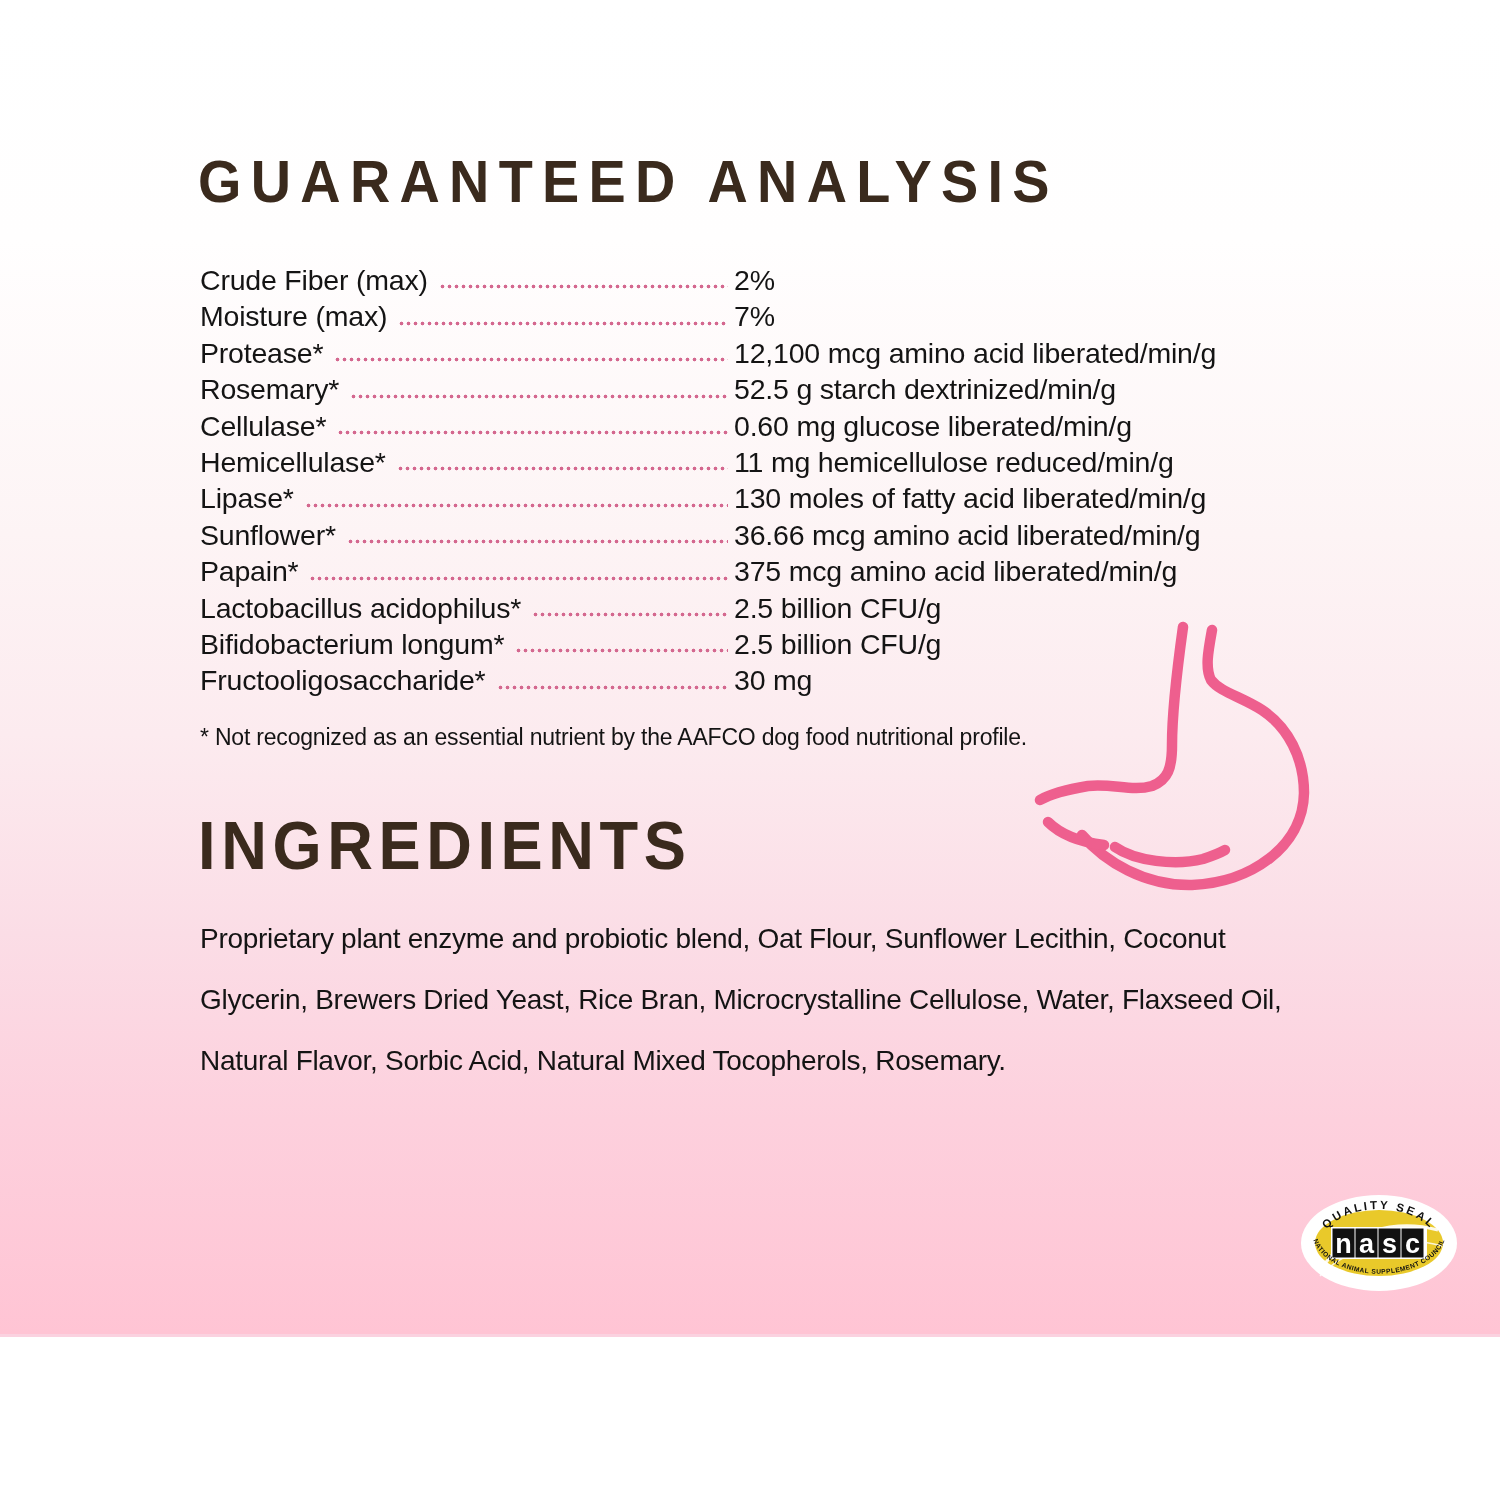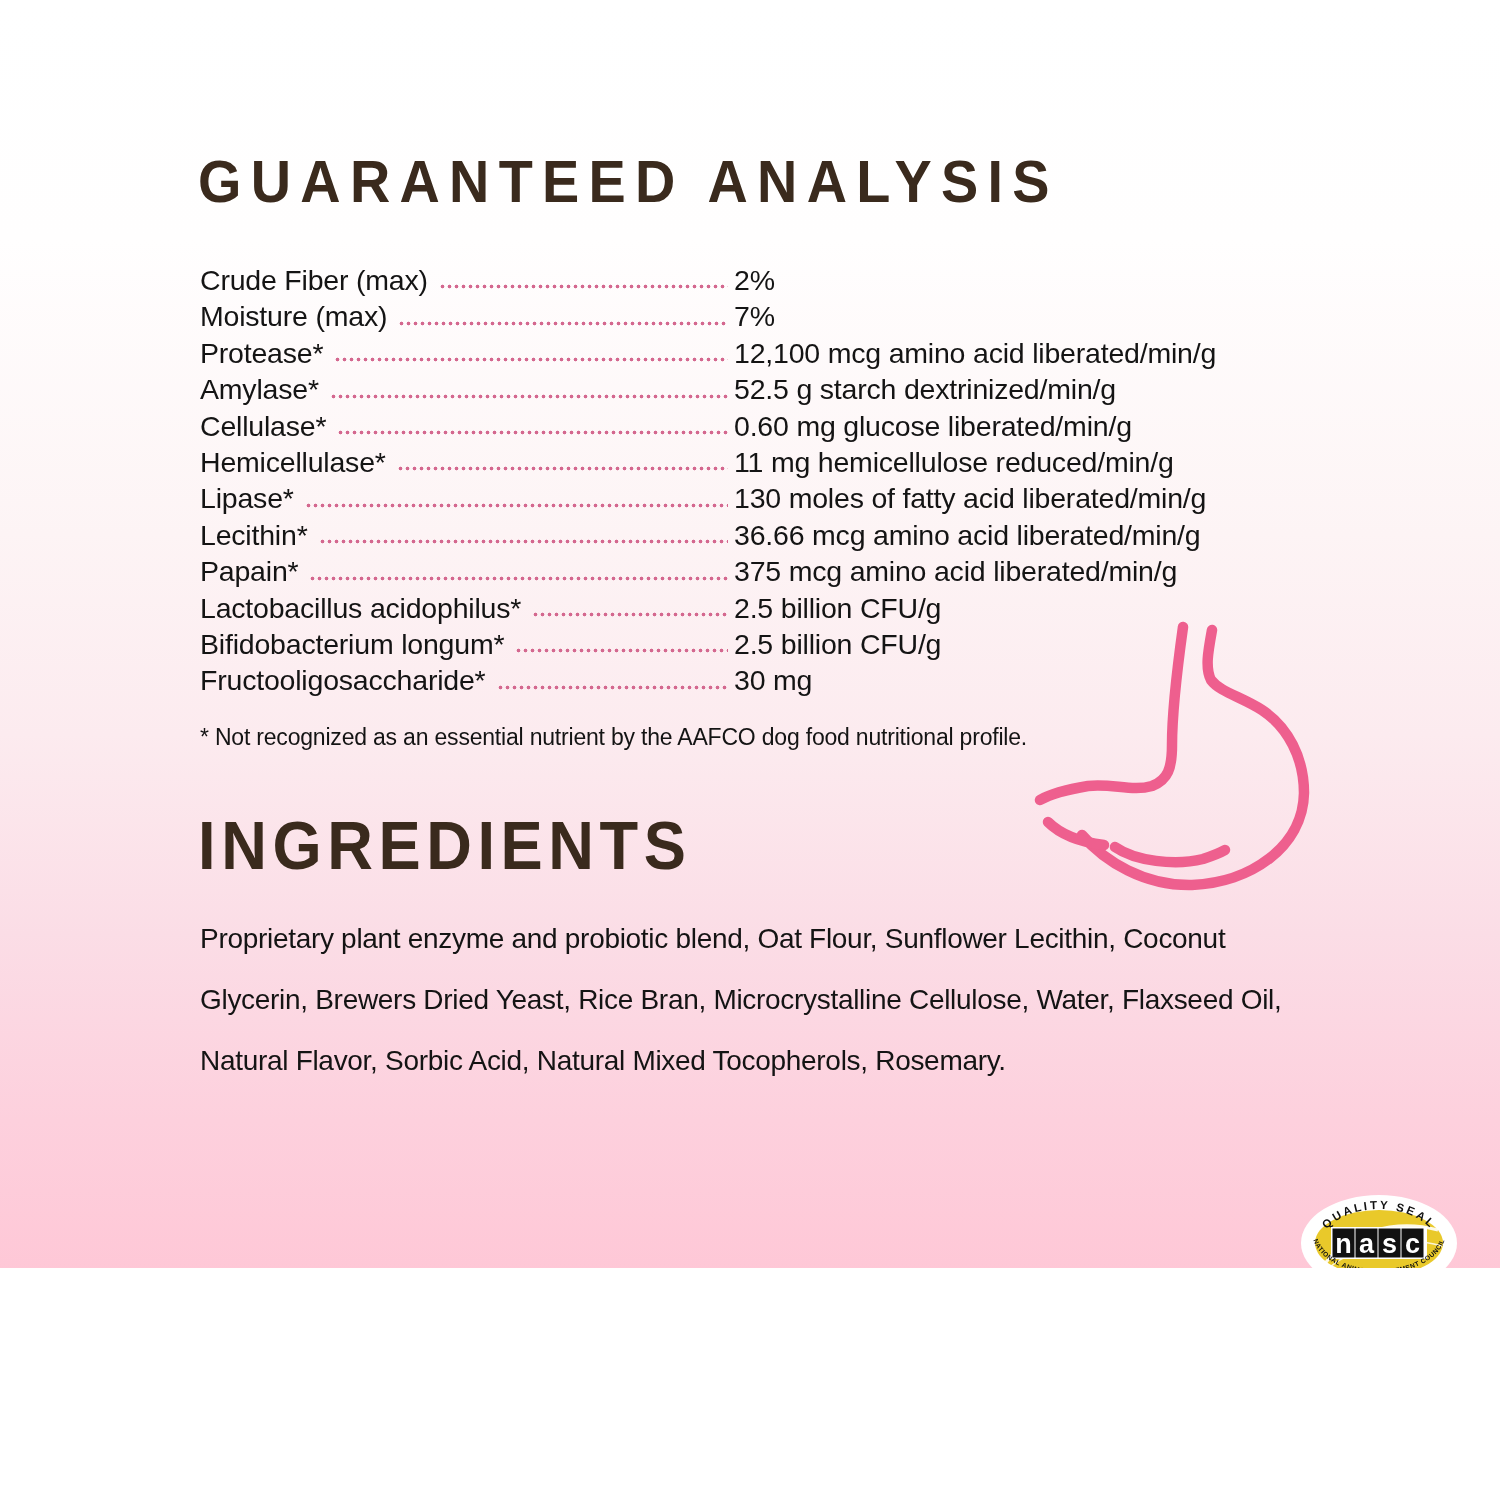--- a/index.html
+++ b/index.html
@@ -1,17 +1,17 @@
 <!DOCTYPE html>
 <html><head>
 <meta charset="utf-8">
 <style>
   html,body { margin:0; padding:0; background:#ffffff; }
   .canvas {
-    position:relative; width:1500px; height:1268px; overflow:hidden;
+    position:relative; width:1500px; height:1500px; overflow:hidden;
     background:#ffffff;
     font-family:"Liberation Sans", sans-serif;
     color:#141414;
   }
   .label-bg {
     position:absolute; left:0; top:0; width:1500px; height:1334px;
     background:linear-gradient(180deg,
       #ffffff 0%, #fffefe 18%, #fdf4f5 40%, #fcebef 55%,
       #fbdde6 70%, #fdd0dd 84%, #ffc4d4 100%);
     border-bottom:3px solid #fbd2e0;
@@ -79,21 +79,21 @@
     <div class="ga-row">
       <div class="name-dots">
         <span class="nm">Protease*</span>
         <span class="dots"></span>
       </div>
       <span class="val">12,100 mcg amino acid liberated/min/g</span>
     </div>
 
     <div class="ga-row">
       <div class="name-dots">
-        <span class="nm">Amylase*</span>
+        <span class="nm">Rosemary*</span>
         <span class="dots"></span>
       </div>
       <span class="val">52.5 g starch dextrinized/min/g</span>
     </div>
 
     <div class="ga-row">
       <div class="name-dots">
         <span class="nm">Cellulase*</span>
         <span class="dots"></span>
       </div>
@@ -111,21 +111,21 @@
     <div class="ga-row">
       <div class="name-dots">
         <span class="nm">Lipase*</span>
         <span class="dots"></span>
       </div>
       <span class="val">130 moles of fatty acid liberated/min/g</span>
     </div>
 
     <div class="ga-row">
       <div class="name-dots">
-        <span class="nm">Lecithin*</span>
+        <span class="nm">Sunflower*</span>
         <span class="dots"></span>
       </div>
       <span class="val">36.66 mcg amino acid liberated/min/g</span>
     </div>
 
     <div class="ga-row">
       <div class="name-dots">
         <span class="nm">Papain*</span>
         <span class="dots"></span>
       </div>

